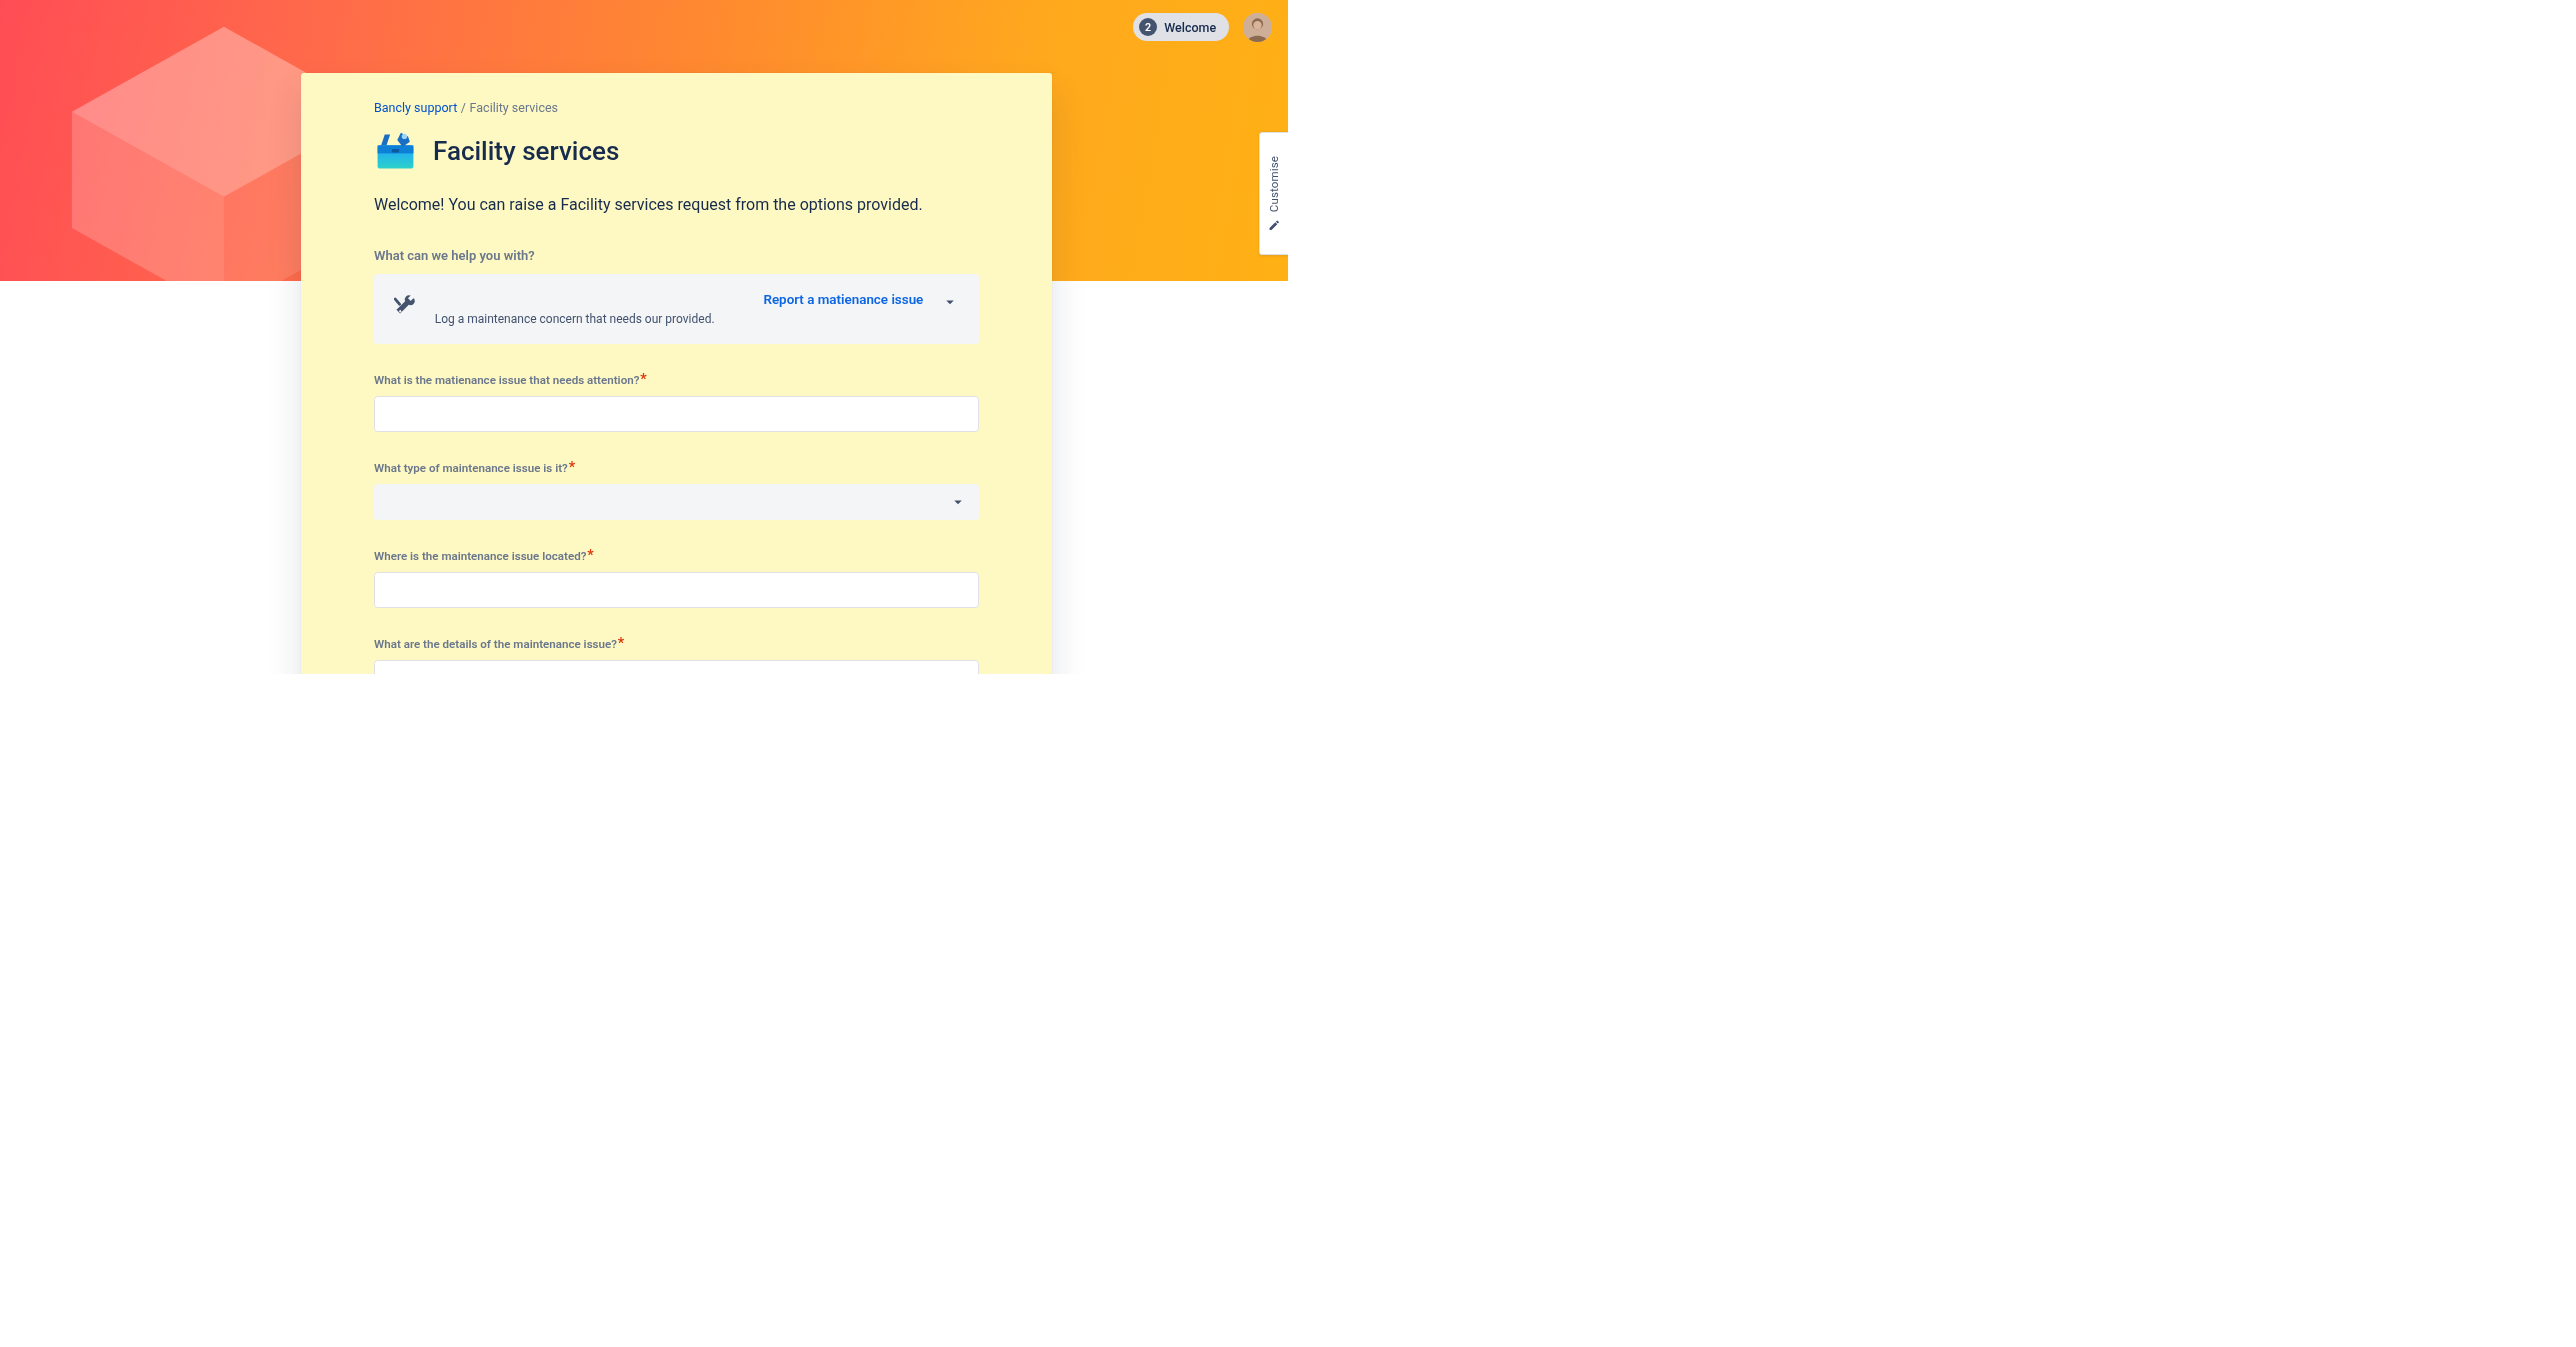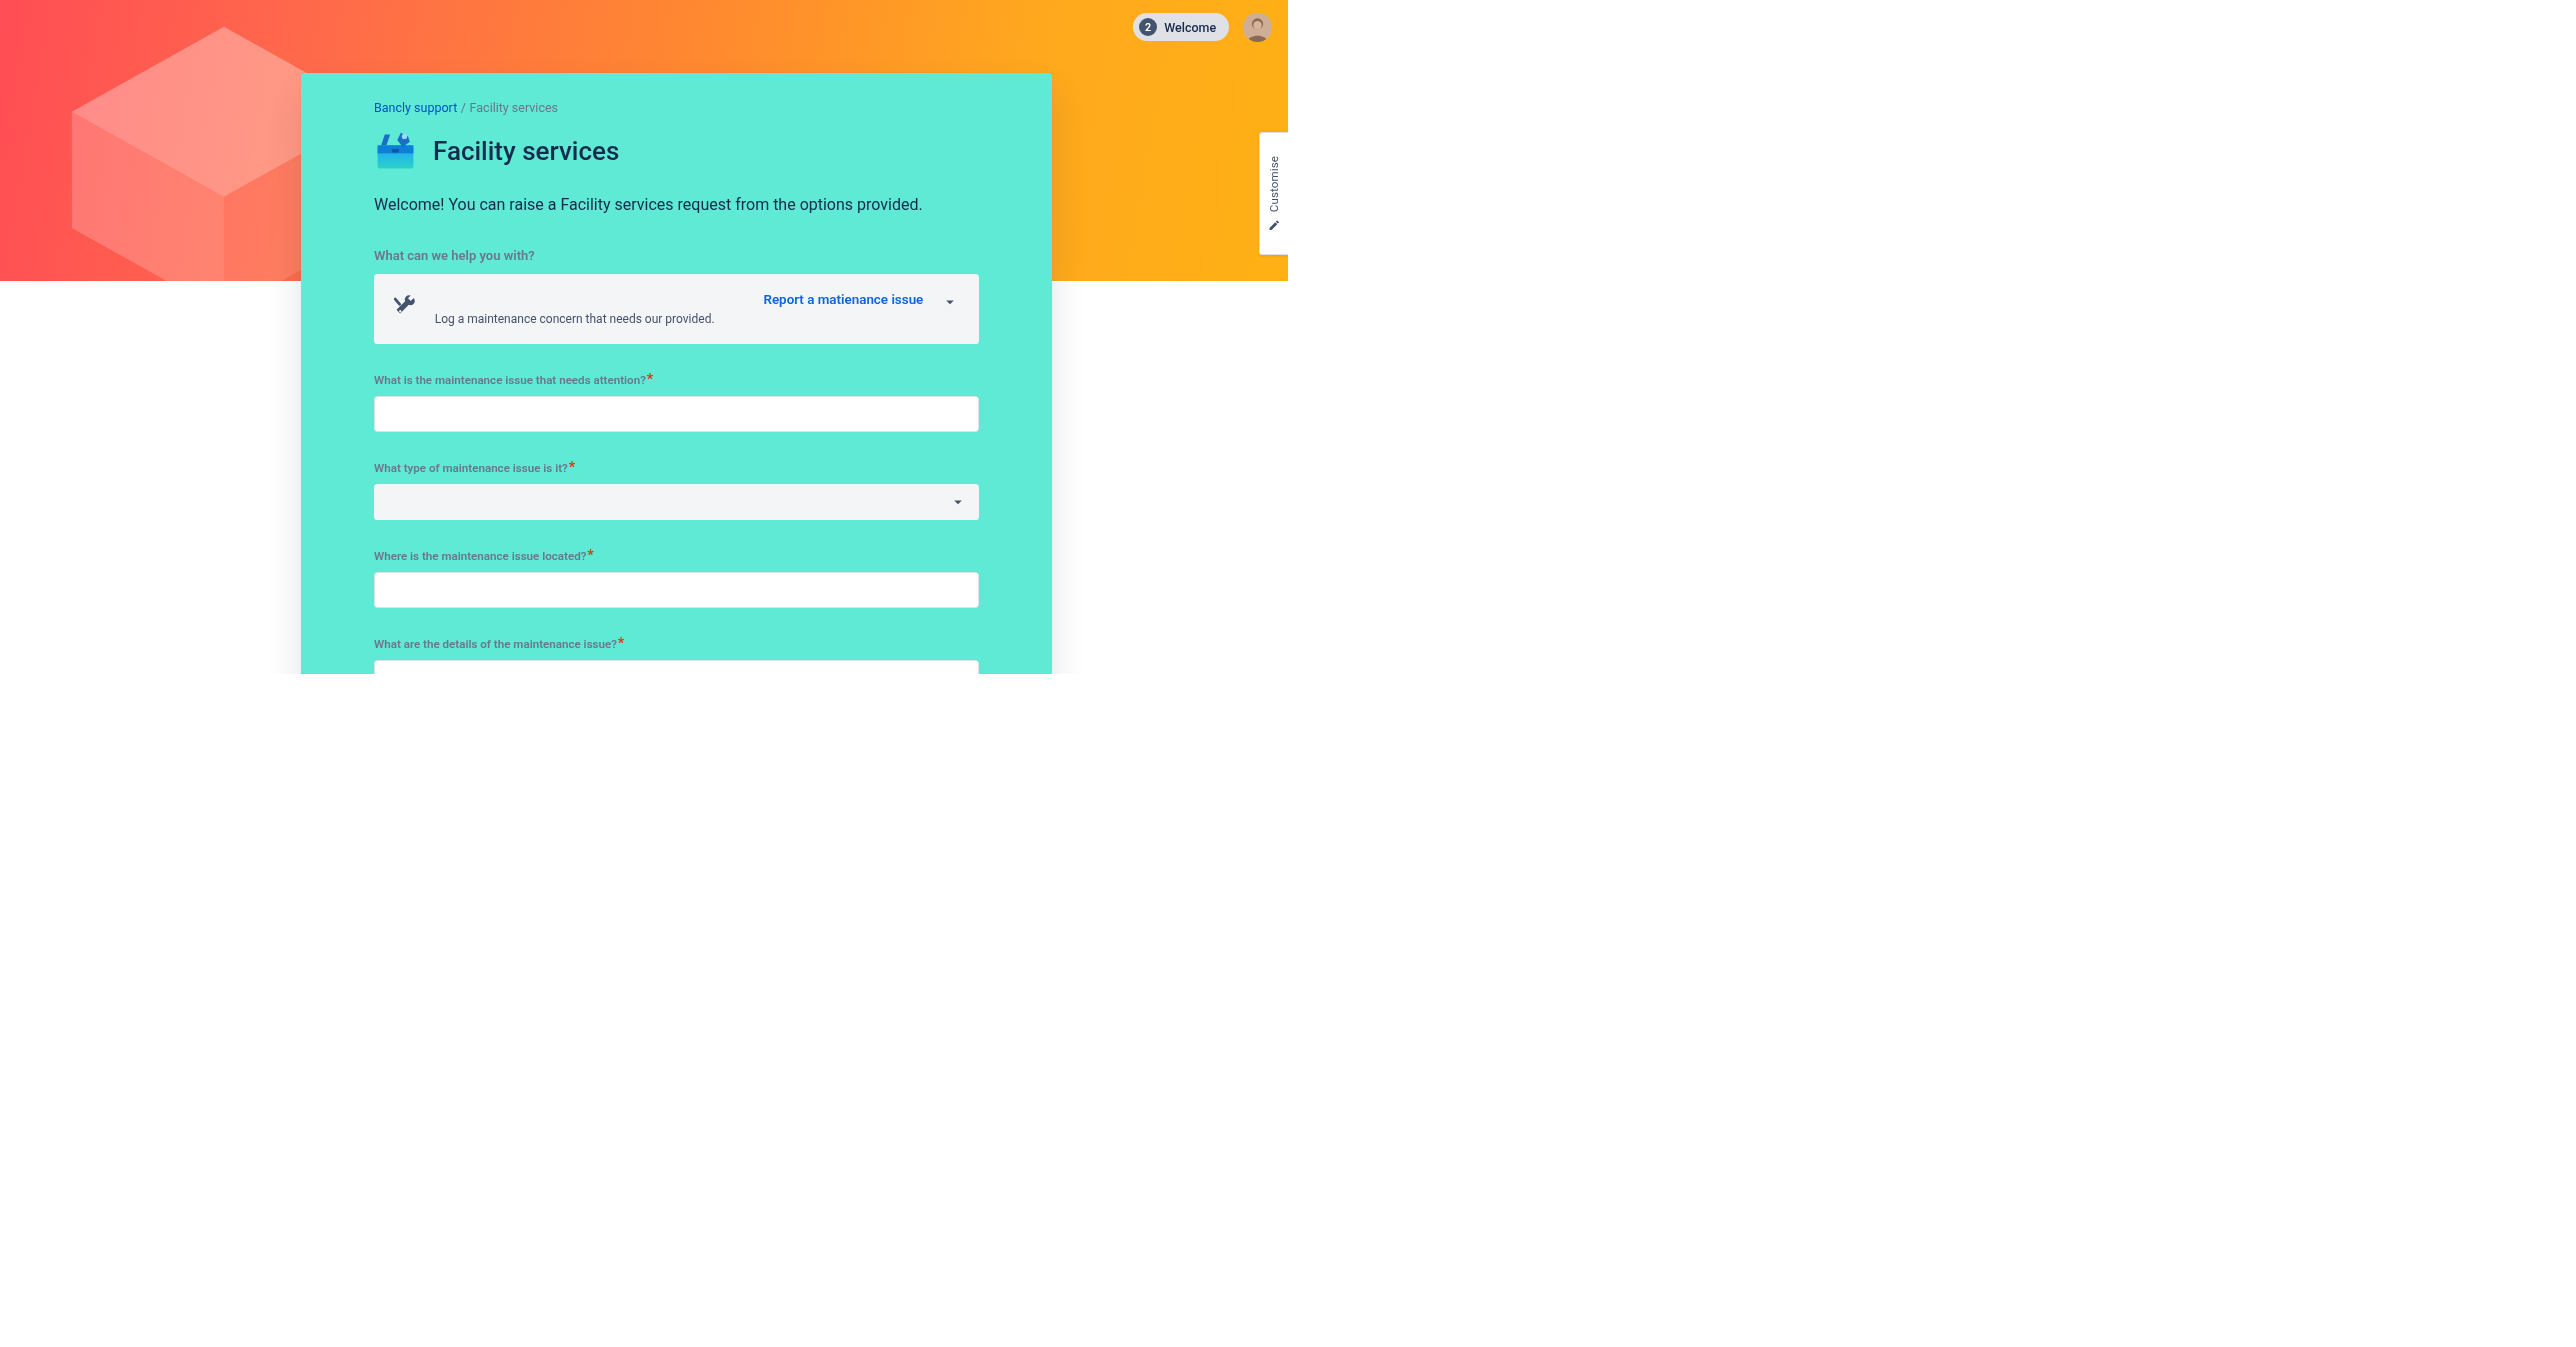--- a/index.html
+++ b/index.html
@@ -115,21 +115,21 @@
     color: var(--text-subtle);
   }
 
   
   .card {
     position: absolute;
     left: 301px; top: 73px;
     width: 751px;
     
     min-height: 716px;
-    background: #5eead4;
+    background: #fef9c3;
     border-radius: 2.7px;
     box-shadow: 0 18px 36px rgba(9,30,66,0.12), 0 0 0.9px rgba(9,30,66,0.2);
     padding: 27px 73px 36px;
   }
   .breadcrumb {
     font-size: 12.5px;
     display: flex;
     gap: 3.6px;
     flex-wrap: wrap;
   }
@@ -319,21 +319,21 @@
         <div class="rt-desc">Log a maintenance concern that needs our provided.</div>
       </div>
       <span class="chevron-icon">
         <svg viewBox="0 0 24 24" width="18" height="18" fill="currentColor">
             <path d="M7 10l5 5 5-5z"></path>
           </svg>
       </span>
     </div>
 
     <div class="field">
-      <span class="field-label">What is the maintenance issue that needs attention?</span><span class="req-star">*</span>
+      <span class="field-label">What is the matienance issue that needs attention?</span><span class="req-star">*</span>
       <input type="text" class="text-input" style="">
     </div>
 
     <div class="field">
       <span class="field-label">What type of maintenance issue is it?</span><span class="req-star">*</span>
       <div class="select-input">
         <span></span>
         <span class="chevron-icon">
           <svg viewBox="0 0 24 24" width="18" height="18" fill="currentColor">
               <path d="M7 10l5 5 5-5z"></path>

